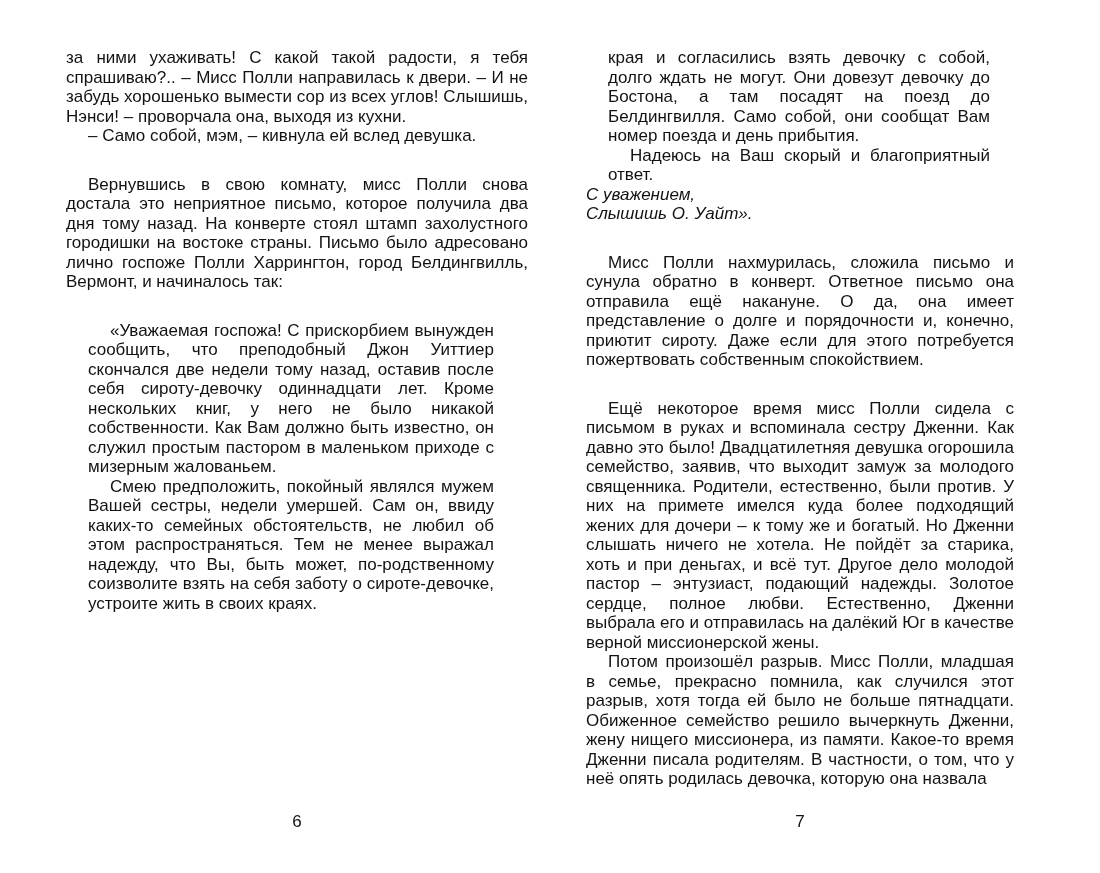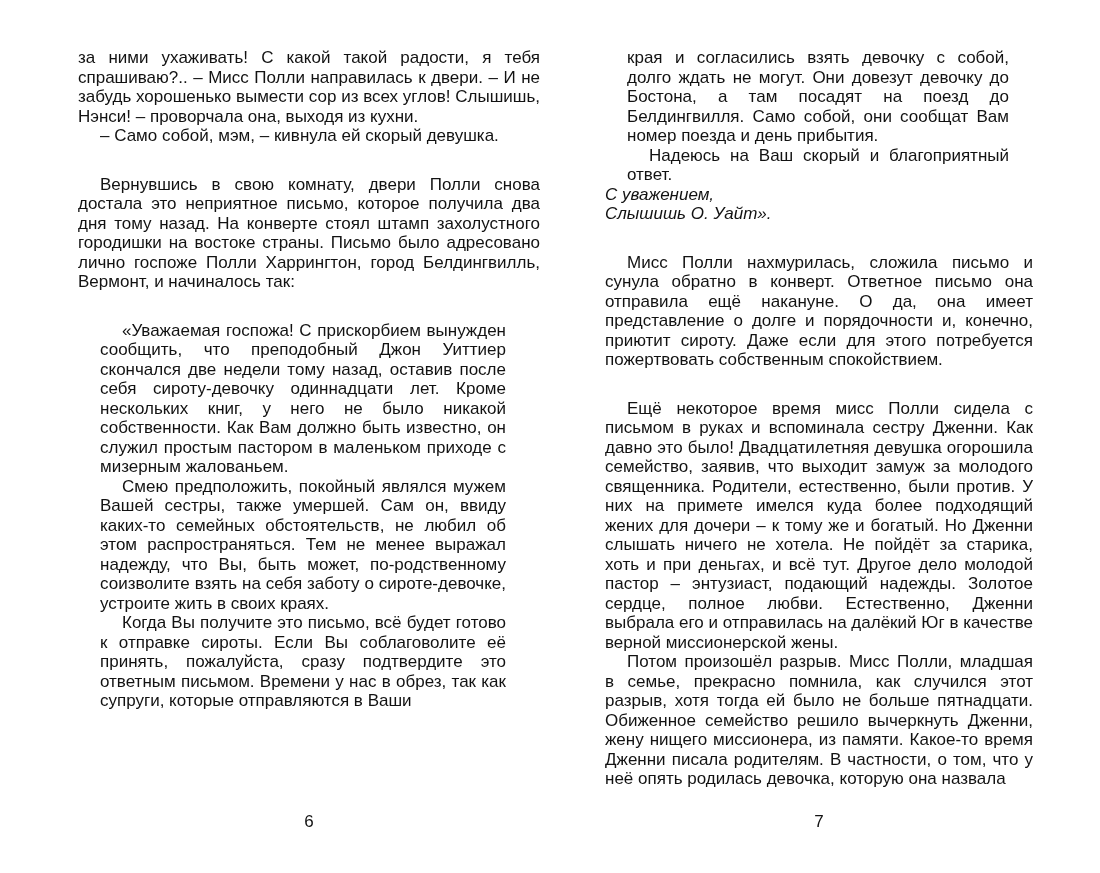--- a/index.html
+++ b/index.html
@@ -14,22 +14,22 @@
     position: relative;
     width: 1100px;
     height: 873px;
     background: #ffffff;
     color: #121212;
     font-family: "Liberation Sans", "DejaVu Sans", sans-serif;
     font-size: 17px;
     line-height: 19.5px;
   }
   .page { position: absolute; top: 48px; }
-  .page.left  { left: 78px;  width: 462px; }
-  .page.right { left: 605px; width: 428px; }
+  .page.left  { left: 66px;  width: 462px; }
+  .page.right { left: 586px; width: 428px; }
 
   .para {
     margin: 0;
     padding: 0;
     text-align: justify;
   }
   .para.indent   { text-indent: 22px; }
   .para.noindent { text-indent: 0; }
   .para.gap-before { margin-top: 29px; }
 
@@ -55,25 +55,24 @@
   }
 </style>
 </head>
 <body>
 
 <div class="spread">
 
   <section class="page left">
     <div class="text-column">
         <p class="para body noindent">за ними ухаживать! С какой такой радости, я тебя спрашиваю?.. – Мисс Полли направилась к двери. – И не забудь хорошенько вымести сор из всех углов! Слышишь, Нэнси! – проворчала она, выходя из кухни.</p>
-        <p class="para body indent">– Само собой, мэм, – кивнула ей скорый девушка.</p>
-        <p class="para body indent gap-before">Вернувшись в свою комнату, двери Полли снова достала это неприятное письмо, которое получила два дня тому назад. На конверте стоял штамп захолустного городишки на востоке страны. Письмо было адресовано лично госпоже Полли Харрингтон, город Белдингвилль, Вермонт, и начиналось так:</p>
+        <p class="para body indent">– Само собой, мэм, – кивнула ей вслед девушка.</p>
+        <p class="para body indent gap-before">Вернувшись в свою комнату, мисс Полли снова достала это неприятное письмо, которое получила два дня тому назад. На конверте стоял штамп захолустного городишки на востоке страны. Письмо было адресовано лично госпоже Полли Харрингтон, город Белдингвилль, Вермонт, и начиналось так:</p>
         <p class="para letter indent gap-before">«Уважаемая госпожа! С прискорбием вынужден сообщить, что преподобный Джон Уиттиер скончался две недели тому назад, оставив после себя сироту-девочку одиннадцати лет. Кроме нескольких книг, у него не было никакой собственности. Как Вам должно быть известно, он служил простым пастором в маленьком приходе с мизерным жалованьем.</p>
-        <p class="para letter indent">Смею предположить, покойный являлся мужем Вашей сестры, также умершей. Сам он, ввиду каких-то семейных обстоятельств, не любил об этом распространяться. Тем не менее выражал надежду, что Вы, быть может, по-родственному соизволите взять на себя заботу о сироте-девочке, устроите жить в своих краях.</p>
-        <p class="para letter indent">Когда Вы получите это письмо, всё будет готово к отправке сироты. Если Вы соблаговолите её принять, пожалуйста, сразу подтвердите это ответным письмом. Времени у нас в обрез, так как супруги, которые отправляются в Ваши</p>
+        <p class="para letter indent">Смею предположить, покойный являлся мужем Вашей сестры, недели умершей. Сам он, ввиду каких-то семейных обстоятельств, не любил об этом распространяться. Тем не менее выражал надежду, что Вы, быть может, по-родственному соизволите взять на себя заботу о сироте-девочке, устроите жить в своих краях.</p>
       </div>
     <div class="page-number">6</div>
   </section>
 
   <section class="page right">
     <div class="text-column">
         <p class="para letter noindent">края и согласились взять девочку с собой, долго ждать не могут. Они довезут девочку до Бостона, а там посадят на поезд до Белдингвилля. Само собой, они сообщат Вам номер поезда и день прибытия.</p>
         <p class="para letter indent">Надеюсь на Ваш скорый и благоприятный ответ.</p>
         <p class="para signature noindent">С уважением,</p>
         <p class="para signature noindent">Слышишь О. Уайт».</p>

